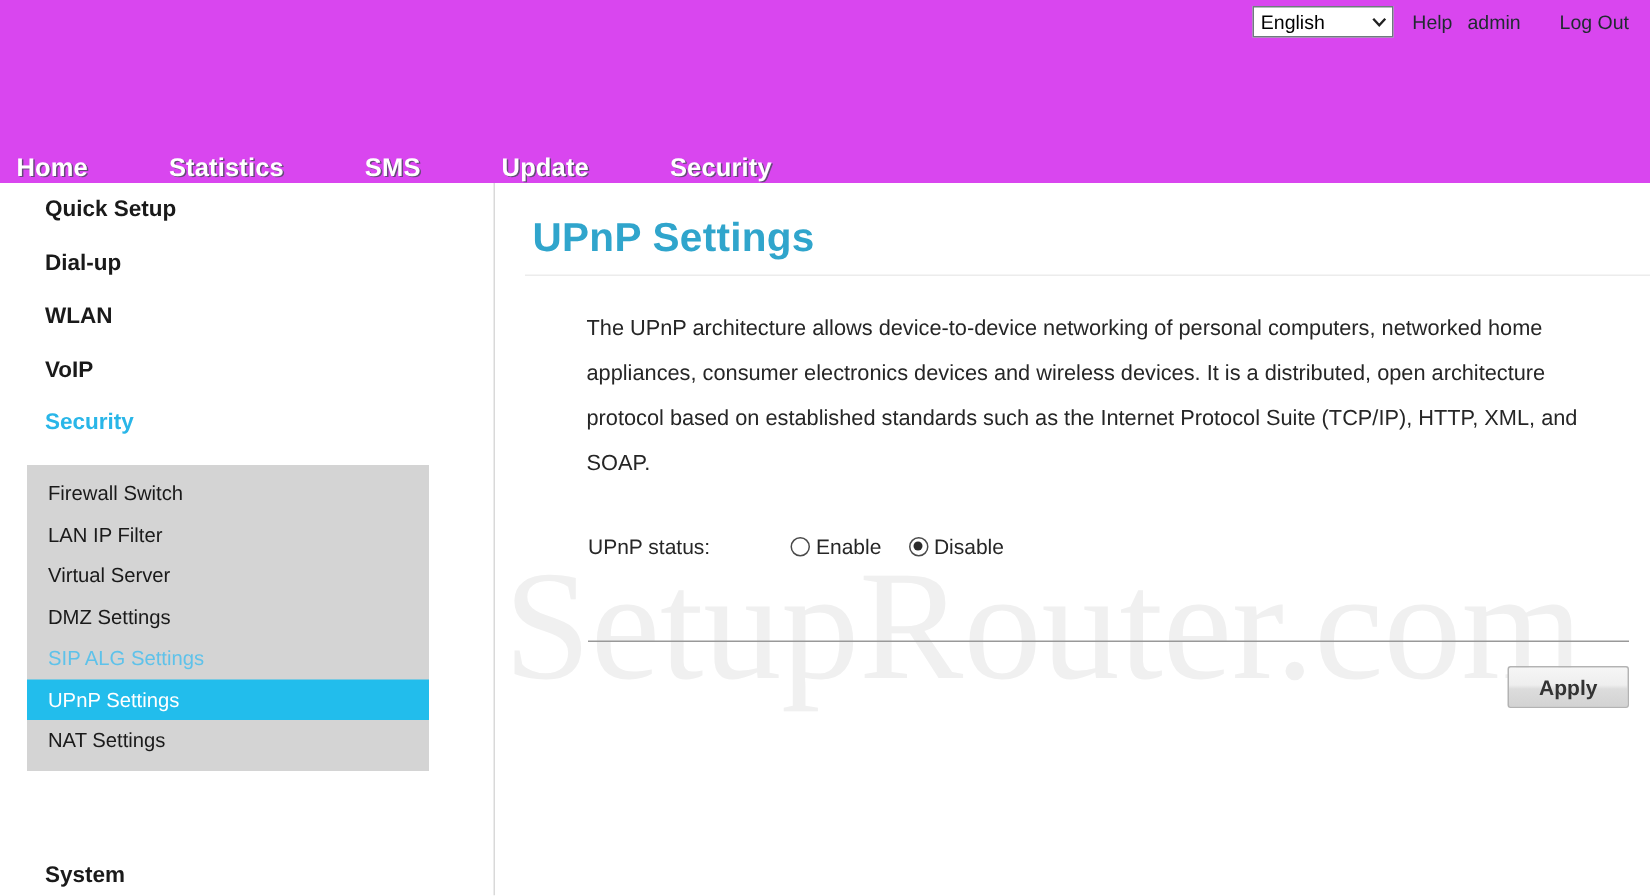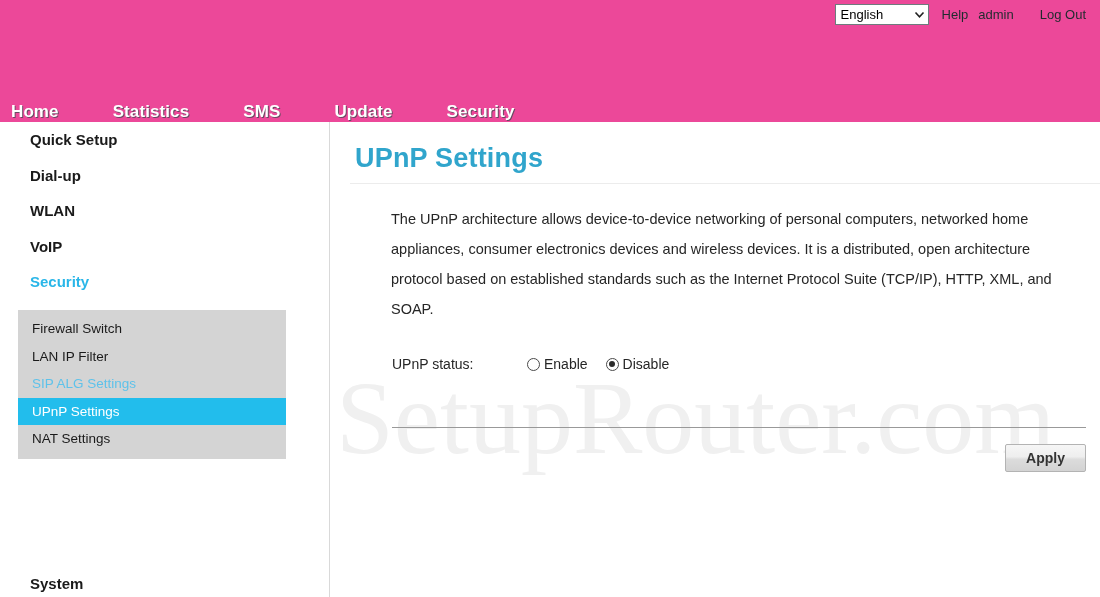--- a/index.html
+++ b/index.html
@@ -16,21 +16,21 @@
     overflow: hidden;
     position: relative;
   }
 
   
   .header-band {
     position: absolute;
     left: 0; top: 0;
     width: 1100px;
     height: 122px;
-    background: #ec4899;
+    background: #d946ef;
   }
 
   .topbar {
     position: absolute;
     right: 14px;
     top: 3px;
     display: flex;
     align-items: center;
     gap: 0;
     height: 22px;
@@ -325,20 +325,22 @@
     <a class="side-main" href="#">Quick Setup</a>
     <a class="side-main" href="#">Dial-up</a>
     <a class="side-main" href="#">WLAN</a>
     <a class="side-main" href="#">VoIP</a>
     <a class="side-main active" href="#">Security</a>
   </div>
 
   <div class="submenu">
     <a class="sub-item" href="#">Firewall Switch</a>
     <a class="sub-item" href="#">LAN IP Filter</a>
+    <a class="sub-item" href="#">Virtual Server</a>
+    <a class="sub-item" href="#">DMZ Settings</a>
     <a class="sub-item visited" href="#">SIP ALG Settings</a>
     <a class="sub-item selected" href="#">UPnP Settings</a>
     <a class="sub-item" href="#">NAT Settings</a>
   </div>
 
   <div class="side-bottom">
     <a class="side-main" href="#">System</a>
   </div>
 </aside>
 

